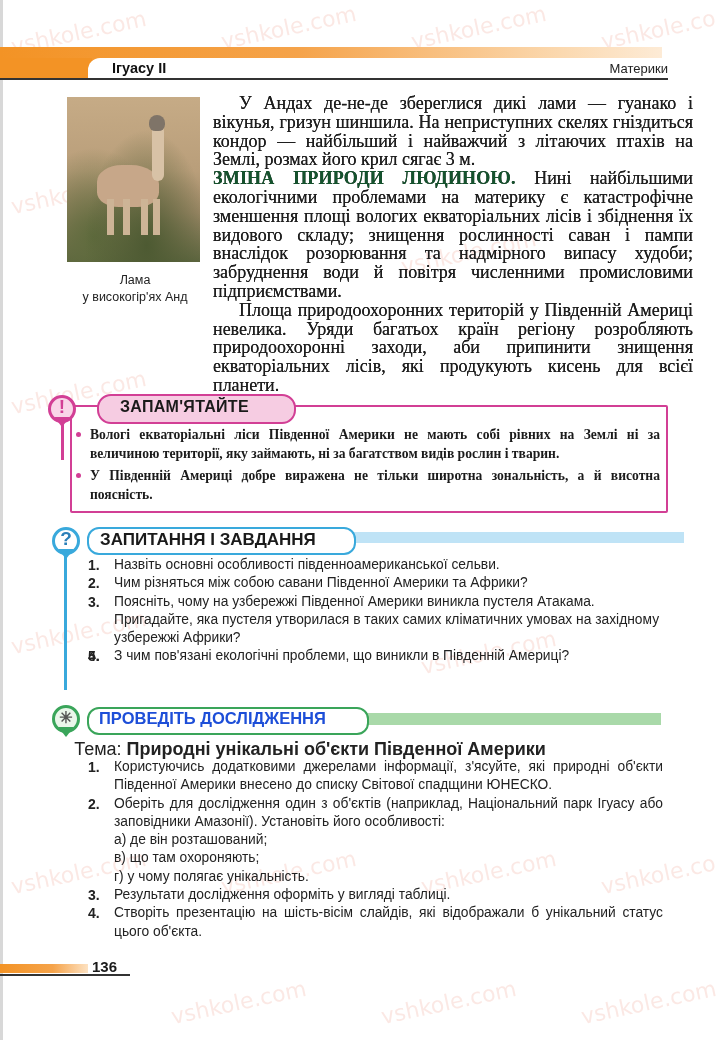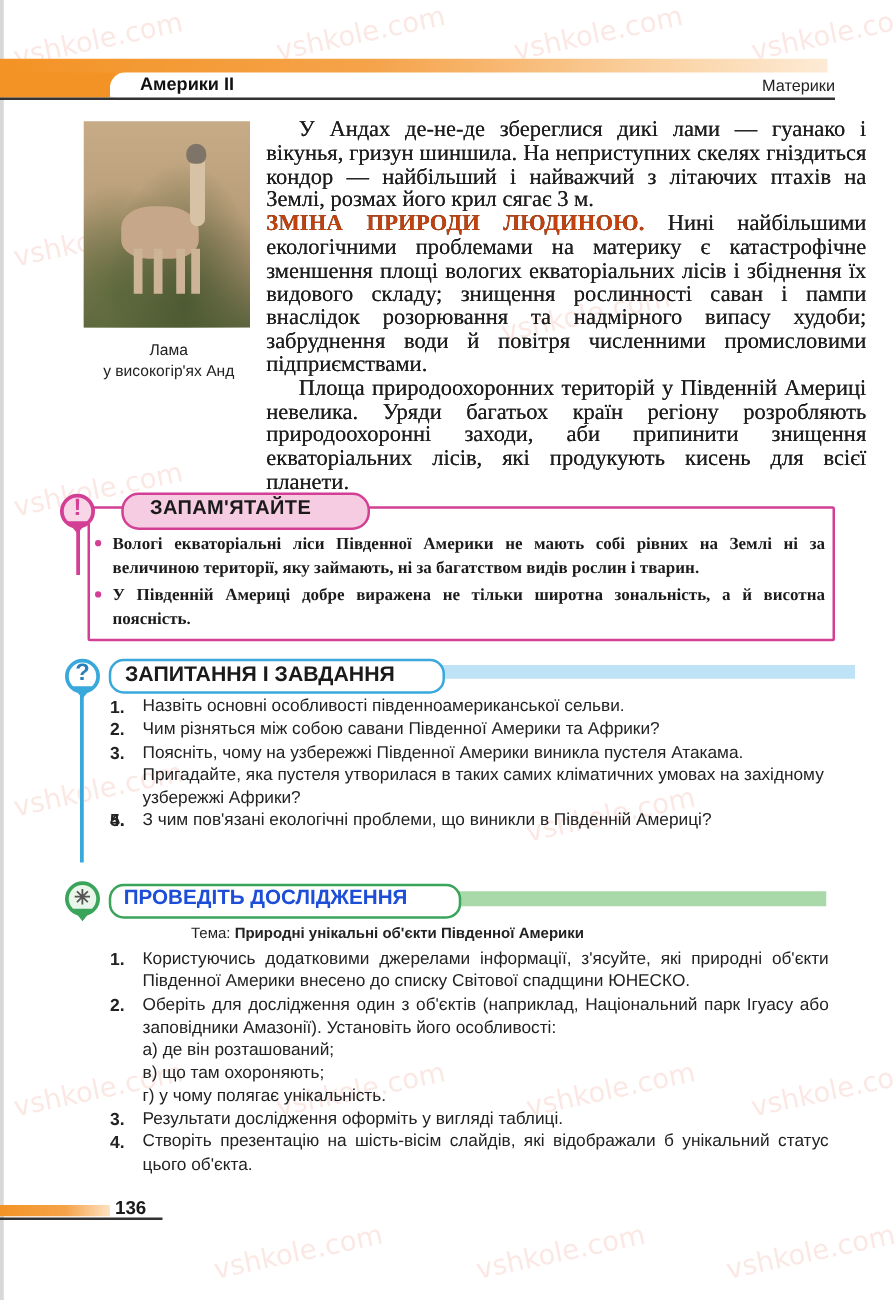--- a/index.html
+++ b/index.html
@@ -42,21 +42,21 @@
     position: absolute; left: 60px; top: 272px; width: 150px; text-align: center;
     font-size: 12.5px; line-height: 17px; color: #222;
   }
   .body-text {
     position: absolute; left: 213px; width: 480px;
     font-family: "Liberation Serif", serif; font-size: 18px; line-height: 18.8px;
     text-align: justify; color: #1e1e1e; text-shadow: 0 0 0.3px #1e1e1e;
   }
   .body-text p { margin: 0; text-indent: 26px; }
   .p-noindent { text-indent: 0 !important; }
-  .hl { color: #c2410c; font-weight: bold; letter-spacing: 0.2px; }
+  .hl { color: #14532d; font-weight: bold; letter-spacing: 0.2px; }
 
   
   .remember-box {
     position: absolute; left: 70px; top: 405px; width: 594px; height: 104px;
     border: 2px solid #d23f95; border-radius: 2px; background: #fff;
   }
   .remember-title-pill {
     position: absolute; left: 97px; top: 394px; width: 195px; height: 26px;
     background: #f6cce2; border: 2px solid #d23f95; border-radius: 14px;
   }
@@ -90,21 +90,21 @@
   .num { position: absolute; left: 0; top: 0; font-weight: bold; color: #222; font-size: 14px; }
   .num-item.justify { text-align: justify; }
 
   
   .r-title-pill {
     position: absolute; left: 87px; top: 707px; width: 278px; height: 24px;
     background: #ffffff; border: 2px solid #3aa55a; border-radius: 12px;
   }
   .r-band { position: absolute; left: 290px; top: 713px; width: 371px; height: 12px; background: #a9d9a9; }
   .r-title { position: absolute; left: 99px; top: 709px; font-weight: bold; font-size: 16.5px; color: #1d4ed8; }
-  .theme-line { position: absolute; left: 0; top: 739px; width: 592px; text-align: center; font-size: 12px; color: #222; padding-left: 28px; box-sizing: border-box; }
+  .theme-line { position: absolute; left: 0; top: 739px; width: 592px; text-align: center; font-size: 18px; color: #222; padding-left: 28px; box-sizing: border-box; }
   .theme-line b { font-weight: bold; }
   .sub-list { padding-left: 0; }
   .sub-item { display: block; }
 
   
   .footer-band { position: absolute; left: 0; top: 964px; width: 88px; height: 9px; background: linear-gradient(90deg, #f39325 0%, #f5a34a 60%, #fde2c2 100%); }
   .footer-rule { position: absolute; left: 0; top: 974px; width: 130px; height: 2px; background: #333; }
   .page-number { position: absolute; left: 92px; top: 958px; font-weight: bold; font-size: 15px; color: #1a1a1a; }
 
   
@@ -133,21 +133,21 @@
   <span class="wm" style="left:170px;top:990px">vshkole.com</span>
   <span class="wm" style="left:380px;top:990px">vshkole.com</span>
   <span class="wm" style="left:580px;top:990px">vshkole.com</span>
 </div>
 
 <header>
   <div class="header-band"></div>
   <div class="header-orange-left"></div>
   <div class="header-tab"></div>
   <div class="header-rule"></div>
-  <div class="section-label">Америки II</div>
+  <div class="section-label">Ігуасу II</div>
   <div class="topic-label">Материки</div>
 </header>
 
 <figure style="margin:0">
   <div class="photo">
     <div class="llama-body"></div>
     <div class="llama-neck"></div>
     <div class="llama-head"></div>
     <div class="llama-leg" style="left:40px"></div>
     <div class="llama-leg" style="left:56px"></div>

